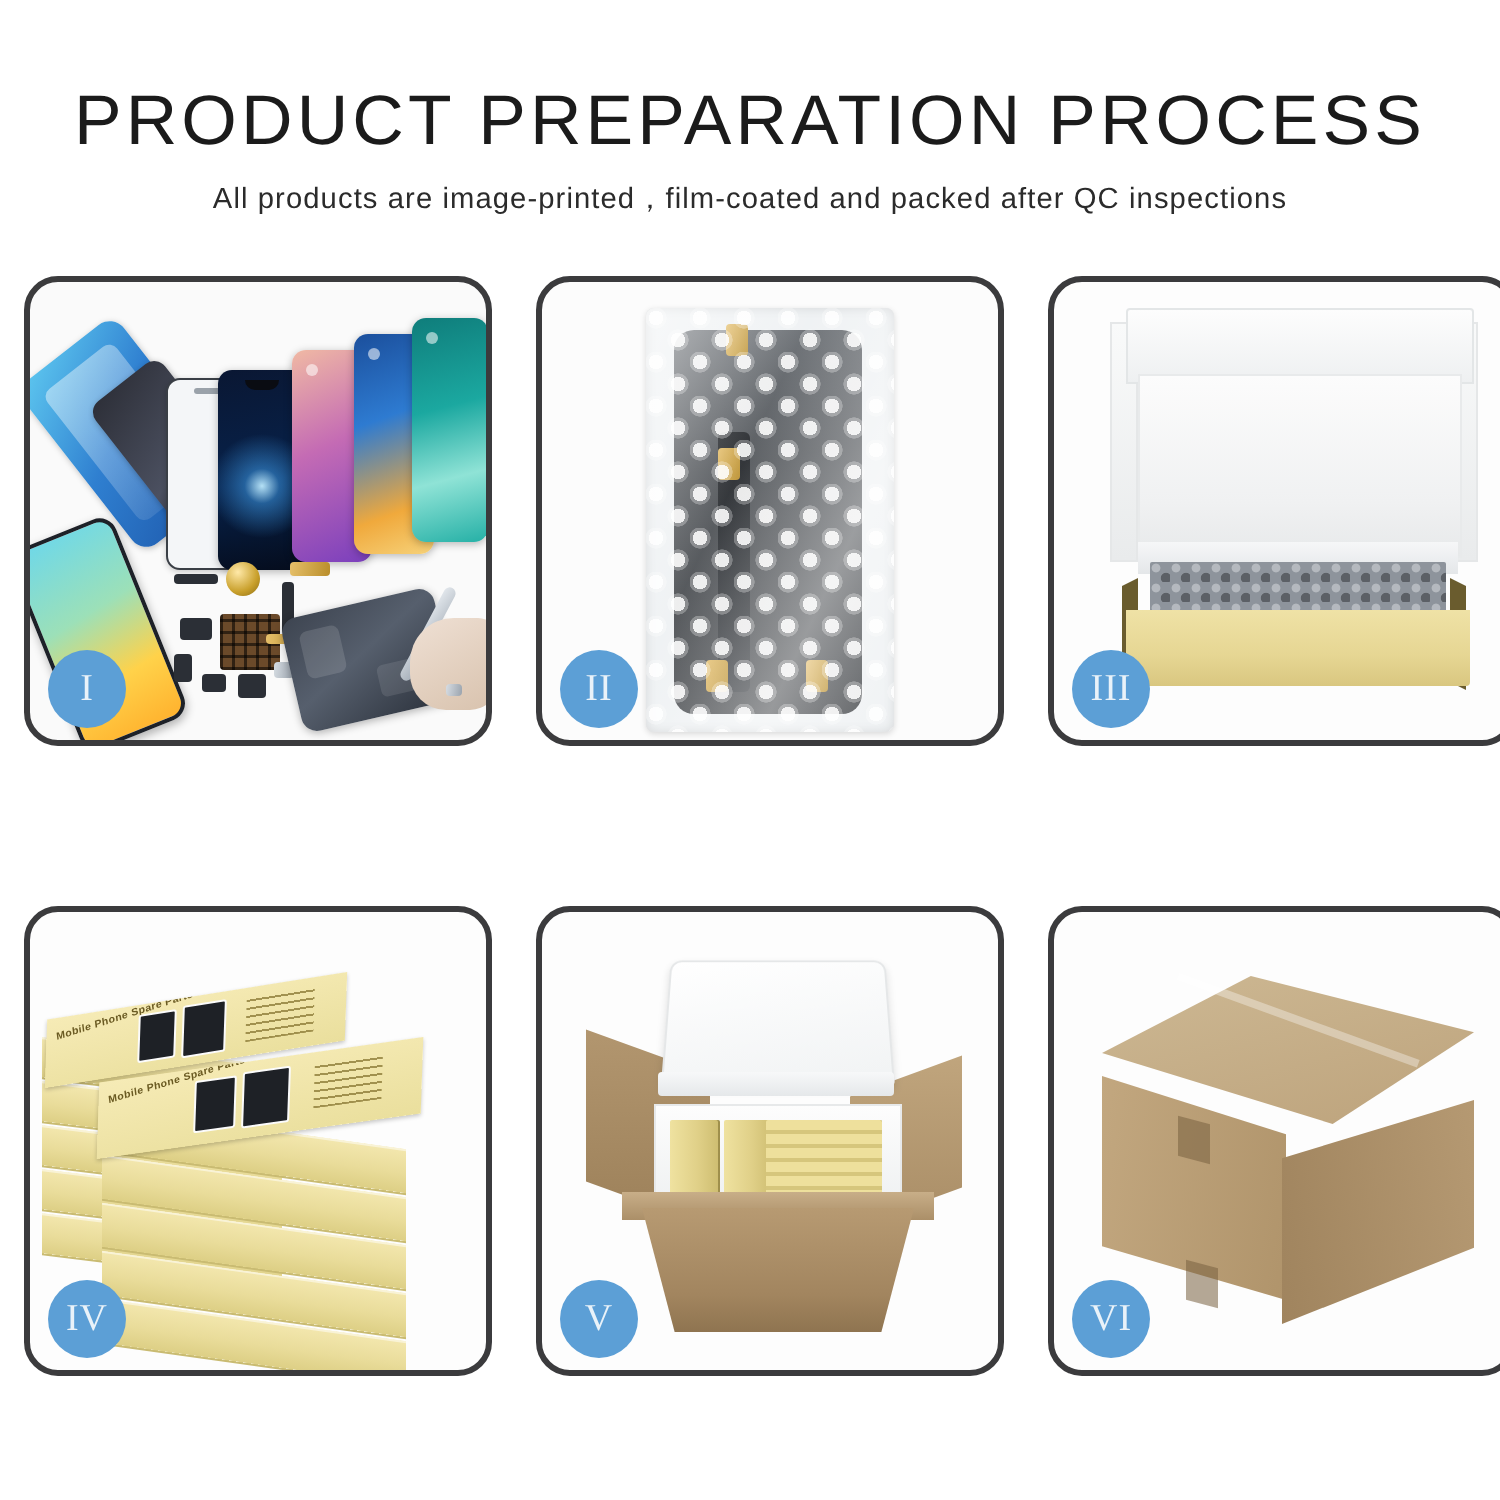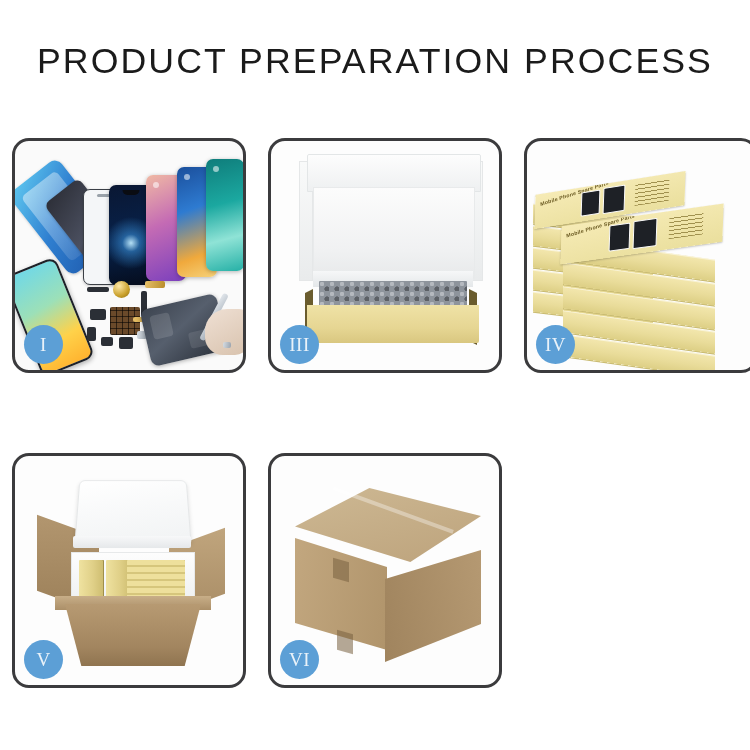--- a/index.html
+++ b/index.html
@@ -450,20 +450,21 @@
     background: rgba(120,96,64,.55);
   }
   .p6 .tape.t1 { left: 62px; top: 104px; transform: skewY(15deg); }
   .p6 .tape.t2 { left: 66px; top: 176px; transform: skewY(15deg); }
 </style>
 </head>
 <body>
 
 <div id="header">
   <div id="title">PRODUCT PREPARATION PROCESS</div>
+  <div id="subtitle">All products are image-printed，film-coated and packed after QC inspections</div>
 </div>
 
 <div id="grid">
 
   <div class="panel p1">
     <div class="stage">
       <div class="sheet"></div>
       <div class="sheet2"></div>
       <div class="glass"></div>
       <div class="ph ph-a"></div>
@@ -483,20 +484,35 @@
       <div class="pt silver" style="left:122px;top:190px;width:10px;height:8px;"></div>
       <div class="pt gold" style="left:118px;top:176px;width:24px;height:5px;"></div>
       <div class="backcase"></div>
       <div class="tweez"></div>
       <div class="hand"></div>
       <div class="pt silver" style="right:12px;bottom:22px;width:8px;height:6px;"></div>
     </div>
     <div class="badge">I</div>
   </div>
 
+  <div class="panel p2">
+    <div class="stage">
+      <div class="bag">
+        <div class="part"></div>
+        <div class="flexline"></div>
+        <div class="goldtab" style="left:40px;top:8px;"></div>
+        <div class="goldtab" style="left:36px;top:70px;"></div>
+        <div class="goldtab" style="left:30px;top:176px;"></div>
+        <div class="goldtab" style="left:80px;top:176px;"></div>
+        <div class="bubbles"></div>
+        <div class="bagsheen"></div>
+      </div>
+    </div>
+    <div class="badge">II</div>
+  </div>
 
   <div class="panel p3">
     <div class="stage">
       <div class="lidleft"></div>
       <div class="lidright"></div>
       <div class="lid"></div>
       <div class="lidback"></div>
       <div class="foamtop"></div>
       <div class="foamdark"></div>
       <div class="boxleft"></div>

